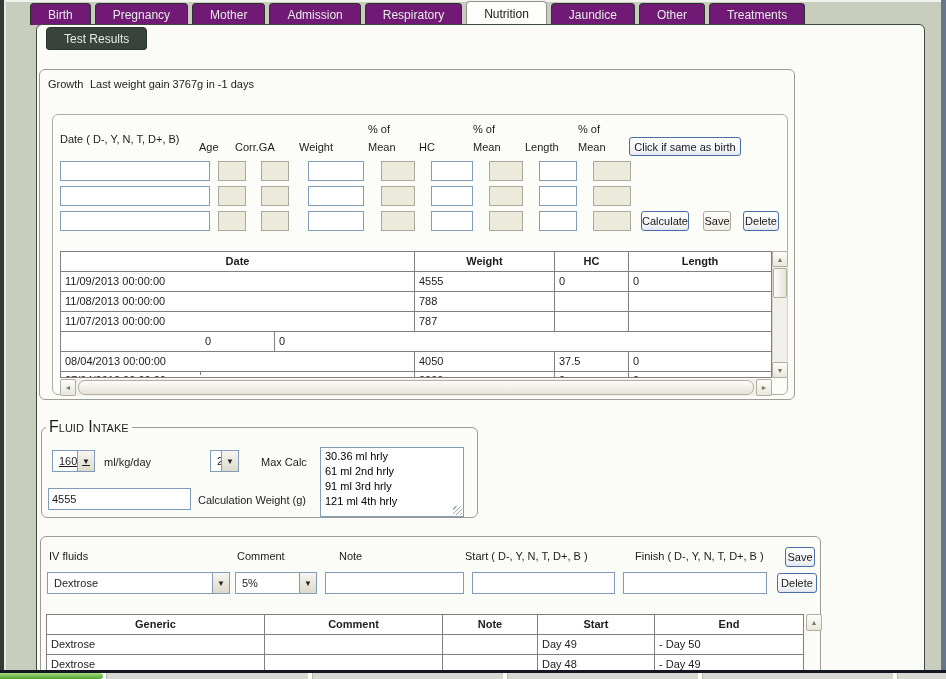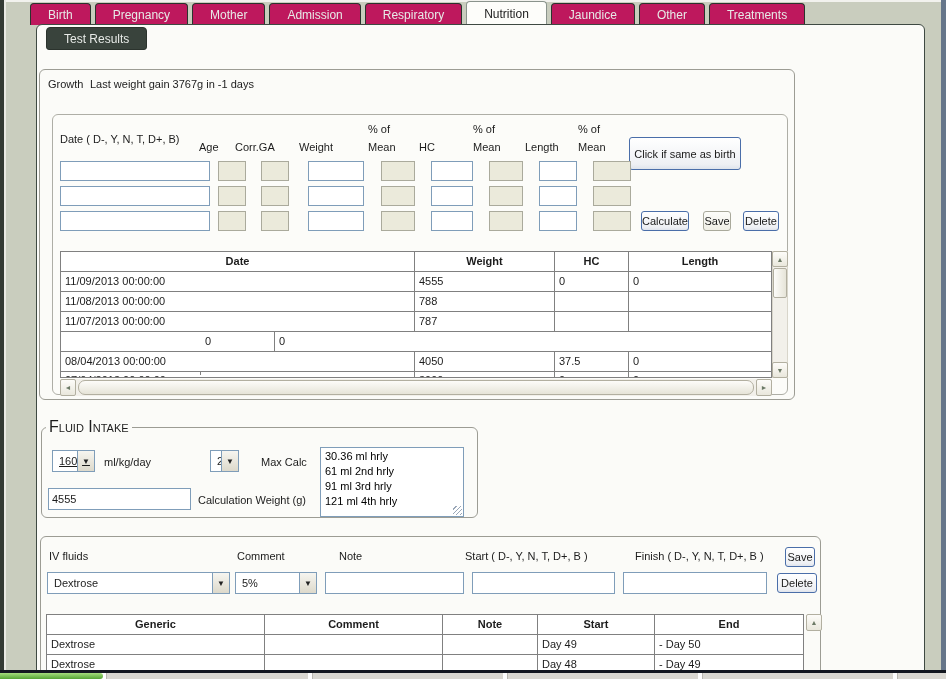--- a/index.html
+++ b/index.html
@@ -8,21 +8,21 @@
   .screen { position:relative; width:946px; height:679px; background:#c9cdbe; overflow:hidden; }
 
   
   .edge-left  { position:absolute; left:0; top:0; width:4px; height:671px; background:#333a33; }
   .edge-left2 { position:absolute; left:4px; top:0; width:2px; height:671px; background:#e9e9e3; }
   .edge-top   { position:absolute; left:6px; top:0; width:935px; height:2px; background:#f2f2ee; }
   .edge-right { position:absolute; left:941px; top:0; width:5px; height:671px; background:#66768a; }
 
   
   .tabbar { position:absolute; left:30px; top:1px; display:flex; align-items:flex-end; gap:4px; height:24px; }
-  .tab { height:22px; padding:0 17px; display:flex; align-items:center; background:#be185d; color:#e7eae7;
+  .tab { height:22px; padding:0 17px; display:flex; align-items:center; background:#701a75; color:#e7eae7;
          border:1px solid #2b332d; border-bottom:none; border-radius:4px 4px 0 0; font-size:12px; cursor:default; }
   .tab.active { height:24px; background:#fdfdfa; color:#1c1c1c; border-color:#8a938c; }
 
   
   .panel { position:absolute; left:36px; top:24px; width:889px; height:647px; background:#fbfbf8;
            border:1px solid #3e4942; border-radius:6px 6px 0 0; overflow:hidden; }
   .tab2 { position:absolute; left:9px; top:2px; height:23px; padding:0 17px; display:flex; align-items:center;
           background:#39433c; color:#e7eae7; border:1px solid #2b332d; border-radius:4px 4px 3px 3px; font-size:12px; }
 
   
@@ -121,21 +121,21 @@
         <span class="hdr" style="left:182px;top:26px;">Corr.GA</span>
         <span class="hdr" style="left:246px;top:26px;">Weight</span>
         <span class="hdr" style="left:315px;top:8px;">% of</span>
         <span class="hdr" style="left:315px;top:26px;">Mean</span>
         <span class="hdr" style="left:366px;top:26px;">HC</span>
         <span class="hdr" style="left:420px;top:8px;">% of</span>
         <span class="hdr" style="left:420px;top:26px;">Mean</span>
         <span class="hdr" style="left:472px;top:26px;">Length</span>
         <span class="hdr" style="left:525px;top:8px;">% of</span>
         <span class="hdr" style="left:525px;top:26px;">Mean</span>
-        <div class="btn" style="left:576px;top:22px;width:112px;height:33px;text-align:right;">Click if same as birth</div>
+        <div class="btn" style="left:576px;top:22px;width:112px;height:19px;text-align:right;">Click if same as birth</div>
 
         <input class="fld" style="left: 7px; top: 46px; width: 150px;">
         <div class="fld dis" style="left:165px;top:46px;width:28px;"></div>
         <div class="fld dis" style="left:208px;top:46px;width:28px;"></div>
         <input class="fld" style="left: 255px; top: 46px; width: 56px;">
         <div class="fld dis" style="left:328px;top:46px;width:34px;"></div>
         <input class="fld" style="left: 378px; top: 46px; width: 42px;">
         <div class="fld dis" style="left:436px;top:46px;width:34px;"></div>
         <input class="fld" style="left: 486px; top: 46px; width: 38px;">
         <div class="fld dis" style="left:540px;top:46px;width:38px;"></div>

